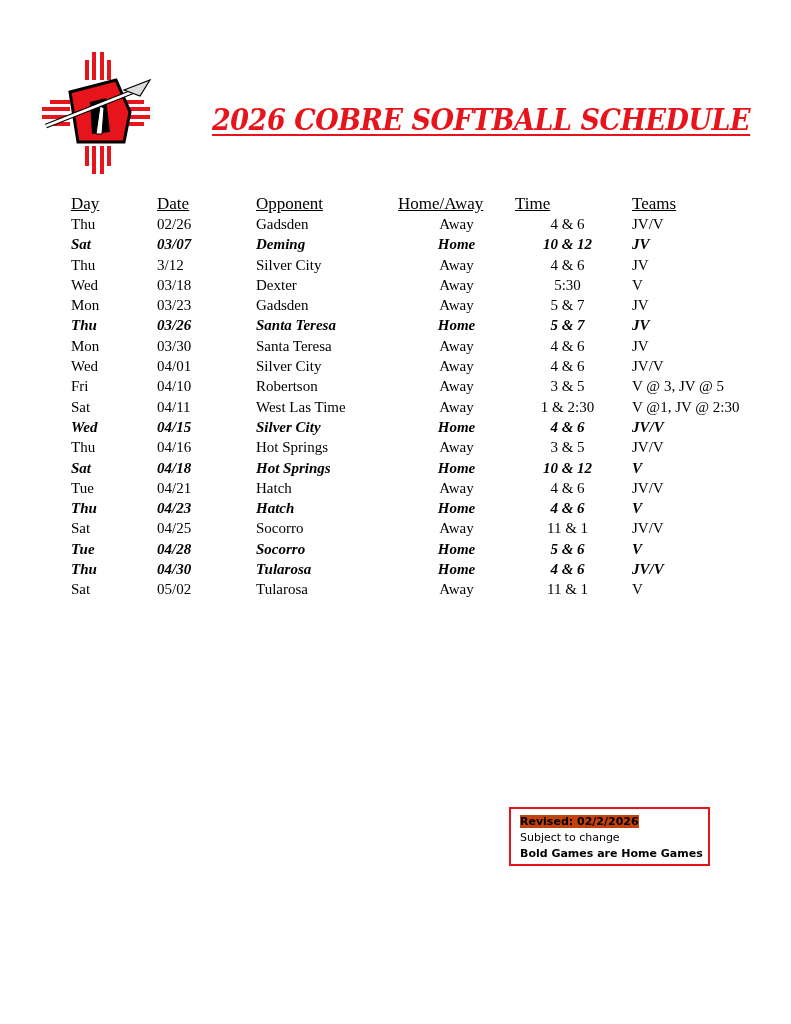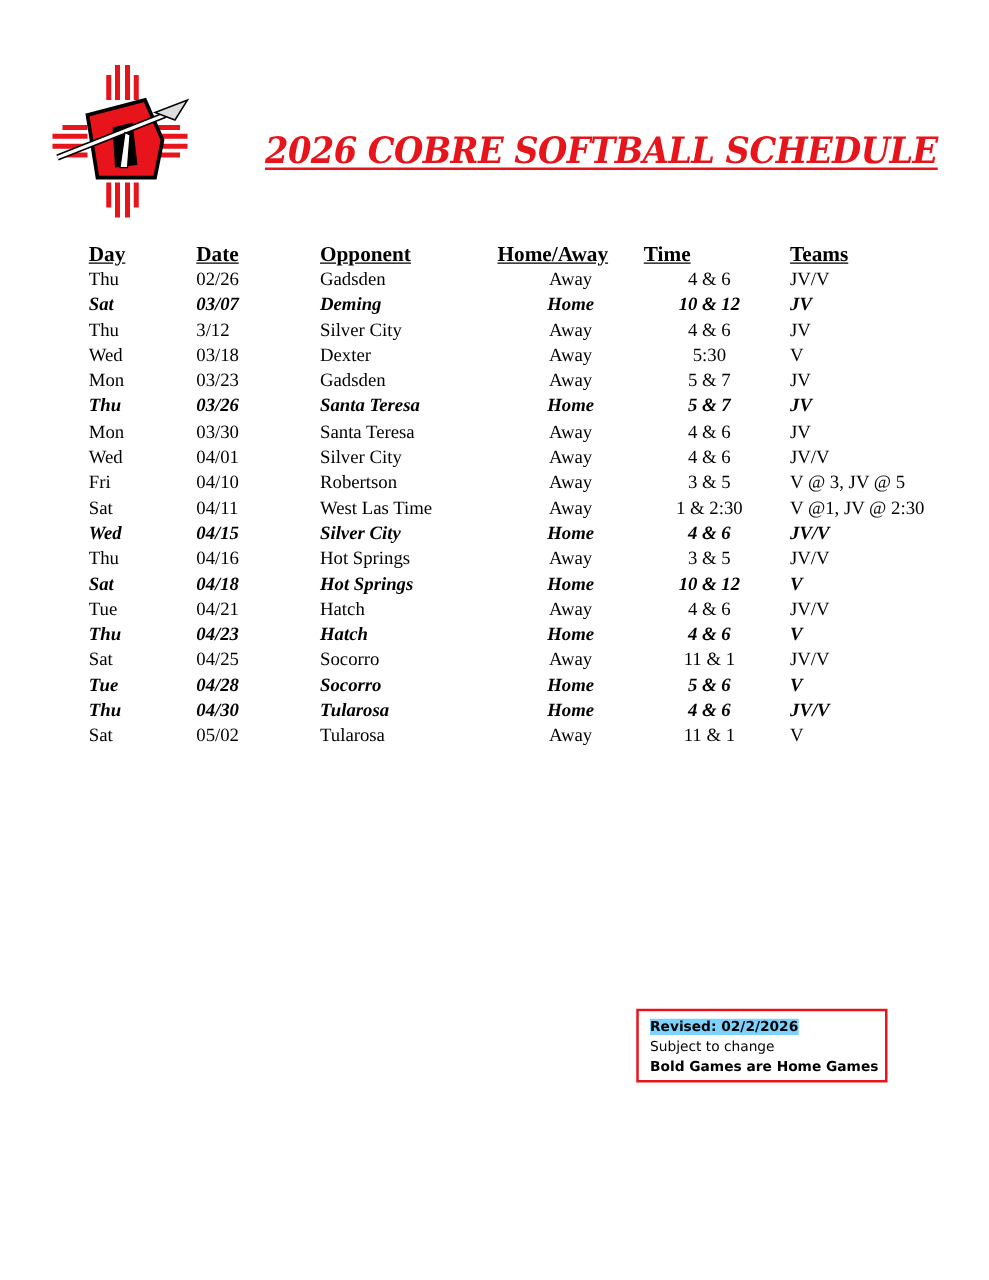--- a/index.html
+++ b/index.html
@@ -7,37 +7,37 @@
   .logo { position: absolute; left: 40px; top: 50px; width: 112px; height: 126px; }
   .title {
     position: absolute; left: 212px; top: 103px; width: 520px;
     font-family: "DejaVu Serif", serif; font-weight: 900; font-style: italic;
     font-size: 29px; letter-spacing: -0.5px; color: #e8141b;
     text-decoration: underline; text-decoration-thickness: 2px; text-underline-offset: 4px;
     white-space: nowrap; transform: scaleX(0.93); transform-origin: left;
   }
   table.schedule { position: absolute; left: 71px; top: 193px; border-collapse: collapse; font-size: 15px; }
   table.schedule th {
-    font-weight: bold; text-decoration: underline; font-size: 17px; text-align: left;
+    font-weight: normal; text-decoration: underline; font-size: 17px; text-align: left;
     padding: 0; height: 21px; line-height: 21px;
   }
   table.schedule td { padding: 0; height: 20.3px; line-height: 20.3px; white-space: nowrap; }
   .c-day { width: 86px; }
   .c-date { width: 99px; }
   .c-opp { width: 142px; }
   .c-ha { width: 117px; text-align: center; margin-top: 21px; }
   .c-time { width: 105px; text-align: center; }
   .c-teams { width: 140px; padding-left: 12px !important; }
   tr.home td { font-weight: bold; font-style: italic; }
   .note {
     position: absolute; left: 509px; top: 807px; width: 201px; height: 59px;
     border: 2px solid #e8141b; box-sizing: border-box; padding: 5px 0 0 9px;
     font-family: "DejaVu Sans", sans-serif; font-size: 11px; line-height: 16px; color: #000;
   }
-  .note .revised { background: #7dd3fc; font-weight: bold; }
+  .note .revised { background: #c2410c; font-weight: bold; }
   .note .bold { font-weight: bold; }
 </style>
 </head>
 <body>
 
 <div class="logo">
   <svg width="112" height="126" viewBox="0 0 112 126">
     <g fill="#e8141b">
 
       <rect x="52" y="2" width="4" height="28"></rect>

